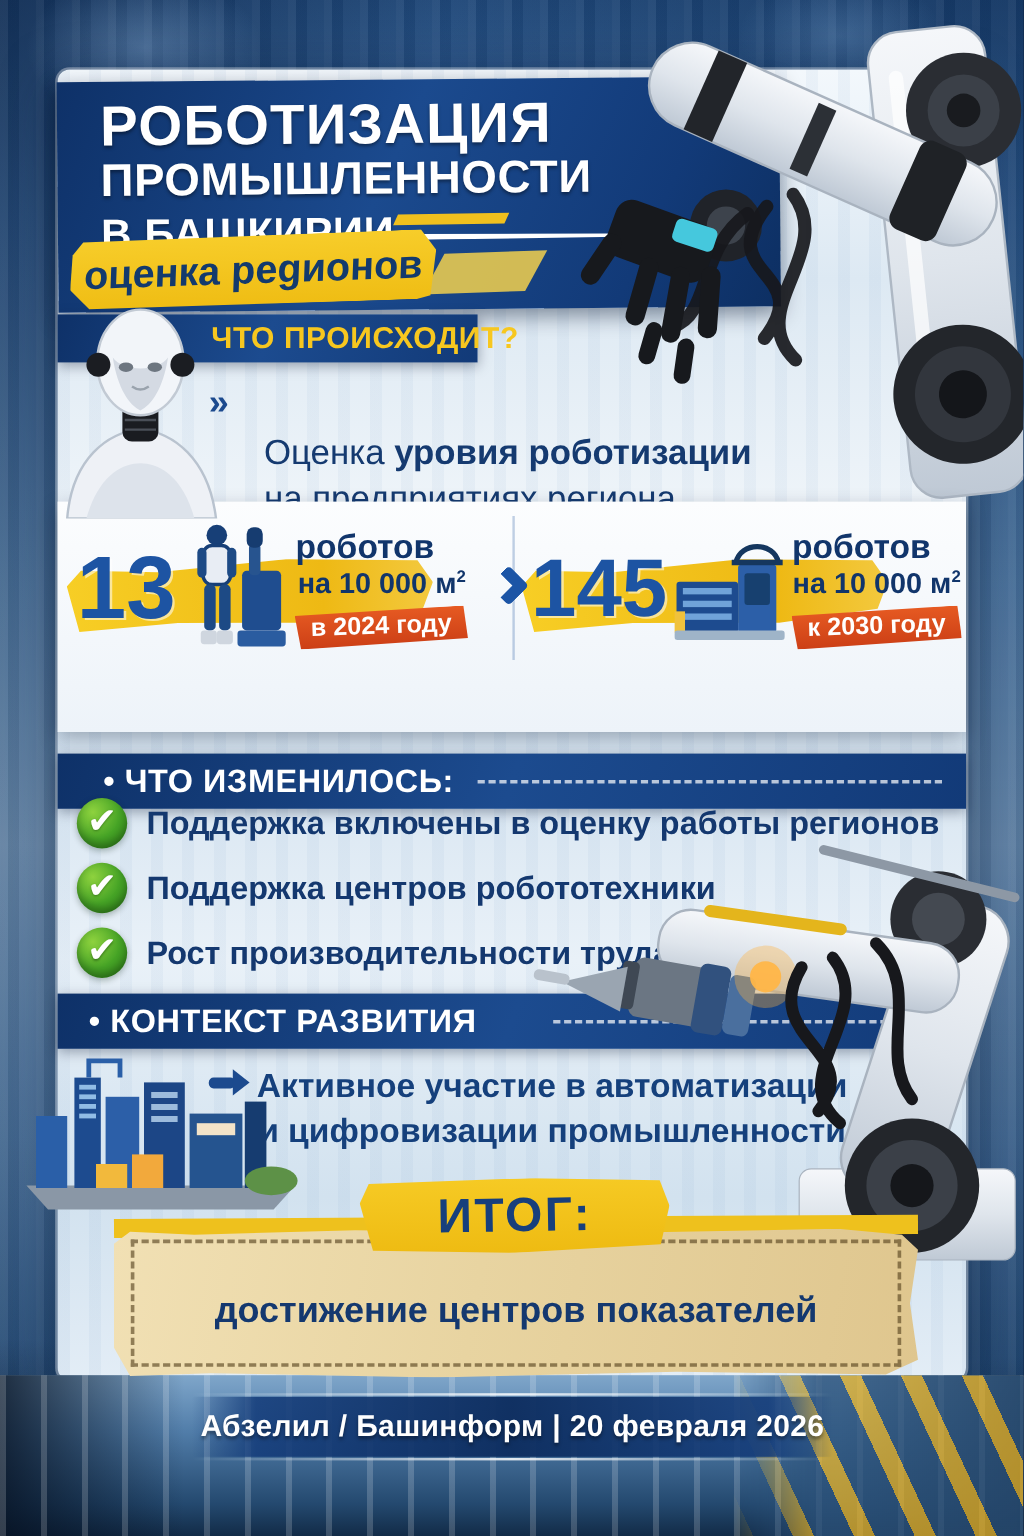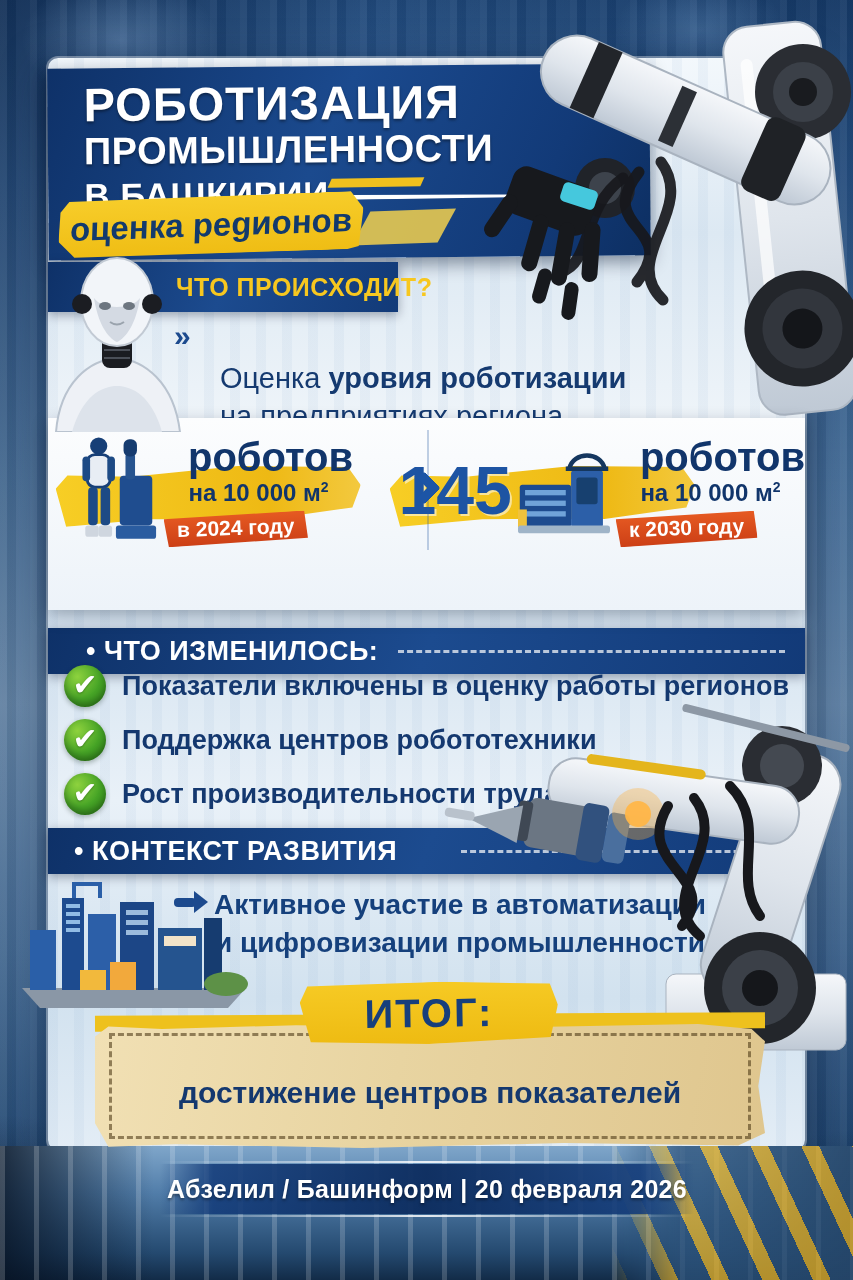--- a/index.html
+++ b/index.html
@@ -57,21 +57,21 @@
     box-shadow:0 4px 10px rgba(0,15,40,.3); }
   .badge-swash { left:362px; top:210px; width:84px; height:34px; z-index:4; background:#f3d14e; opacity:.85; transform:skewX(-30deg) rotate(-2deg); }
   .badge-label { font-size:33px; font-weight:800; color:#133a6d; transform:skewX(-4deg); }
 
   
   .band { z-index:2; background:linear-gradient(110deg,#0e3168 0%, #1c4b8f 50%, #123a78 100%);
     display:flex; align-items:center; box-shadow:0 3px 10px rgba(0,15,40,.35); }
   .band-label { font-size:27px; font-weight:800; color:#fff; letter-spacing:.5px; white-space:nowrap; }
   .band-label.yellow { color:#f7c71f; font-size:25px; }
   .band-dash { flex:1; border-top:3px dashed rgba(255,255,255,.7); margin:0 20px; }
-  .band1 { left:48px; top:262px; width:350px; height:50px; padding-left:128px; }
+  .band1 { left:48px; top:262px; width:350px; height:40px; padding-left:128px; }
   .band2 { left:48px; top:628px; width:757px; height:46px; padding-left:38px; }
   .band3 { left:48px; top:828px; width:757px; height:46px; padding-left:26px;gap:44px; }
 
   
   .point { left:176px; top:314px; z-index:2; color:#153a70; font-size:29px; line-height:1.32; }
   .point .glyph { position:absolute; left:-2px; top:2px; font-size:30px; font-weight:800; color:#1c4a8e; }
   .point-lines { padding-left:44px;margin-top:45px; }
   .w4 { font-weight:400; } .w6 { font-weight:600; } .w7 { font-weight:700; } .w8 { font-weight:800; }
 
   
@@ -82,21 +82,21 @@
   .stats-body { position:relative; height:144px; display:flex; }
   .stat { flex:1; position:relative; display:flex; align-items:center; padding-left:16px; }
   .stat-brush { position:absolute; left:8px; top:48px; width:305px; height:58px; transform:rotate(-2deg);
     background:linear-gradient(90deg,#f7ce25,#eeb914 70%,#f3c93f);
     clip-path:polygon(0% 30%,4% 8%,25% 14%,60% 2%,96% 10%,100% 42%,97% 80%,70% 95%,30% 88%,3% 96%); }
   .stat-num { position:relative; font-size:74px; font-weight:800; color:#1d54a3; line-height:1;
     text-shadow:2px 2px 0 rgba(255,255,255,.55); }
   .stat2 .stat-num { font-size:68px;text-align:right; }
   .stat-illus { position:relative; margin:0 4px 0 6px; }
   .stat-text { position:relative; color:#11356b; margin-left:2px; }
-  .stat-unit { font-size:40px; font-weight:800; line-height:1.1;margin-left:24px; }
+  .stat-unit { font-size:28px; font-weight:800; line-height:1.1; }
   .stat-per { font-size:24px; font-weight:800; line-height:1.2;text-align:center; }
   .stat-per sup { font-size:14px; }
   .chip { display:inline-block; margin-top:5px; padding:3px 13px 5px; font-size:21px; font-weight:700; color:#fff;
     background:linear-gradient(180deg,#e65a22,#cc3f16); transform:rotate(-2deg);
     clip-path:polygon(0% 12%,98% 0%,100% 85%,3% 100%); }
   .stat-divider { position:absolute; left:50%; top:12px; bottom:12px; width:2px; background:rgba(40,90,160,.28); }
   .stat-chev { position:absolute; left:calc(50% - 15px); top:58px; width:24px; height:24px;
     border-top:10px solid #1c55a6; border-right:10px solid #1c55a6; transform:rotate(45deg); border-radius:4px; }
 
   
@@ -180,20 +180,21 @@
     <div class="point-lines">
       <div><span class="w4">Оценка </span><span class="w7">уровия </span><span class="w8">роботизации</span></div>
       <div class="w4">на предприятиях региона</div>
     </div>
   </div>
 
   <div class="abs stats">
     <div class="stats-body">
       <div class="stat stat1">
         <div class="stat-brush"></div>
+        <div class="stat-num">13</div>
         <svg class="stat-illus" width="88" height="116" viewBox="0 0 92 118">
           <rect x="52" y="44" width="34" height="52" rx="4" fill="#1f4d8f"></rect>
           <rect x="58" y="20" width="10" height="28" rx="4" fill="#27548f"></rect>
           <rect x="56" y="6" width="14" height="18" rx="6" fill="#163c70"></rect>
           <rect x="48" y="96" width="42" height="14" rx="3" fill="#2a5ca0"></rect>
           <circle cx="30" cy="13" r="9" fill="#173f77"></circle>
           <rect x="18" y="22" width="24" height="34" rx="8" fill="#e8edf4" stroke="#173f77" stroke-width="3"></rect>
           <rect x="13" y="24" width="8" height="26" rx="4" fill="#1d4a85"></rect>
           <rect x="39" y="24" width="8" height="26" rx="4" fill="#1d4a85"></rect>
           <rect x="19" y="56" width="10" height="40" rx="4" fill="#1d4a85"></rect>
@@ -237,21 +238,21 @@
 
   <div class="abs band band2">
     <span class="band-label">• ЧТО ИЗМЕНИЛОСЬ:</span>
     <span class="band-dash"></span>
   </div>
   <div class="abs checklist">
     <div class="check-row">
       <div class="check-circle">
           <span>✔</span>
         </div>
-      <div class="check-text"><span class="w6">Показатели включены в </span><span class="w8">оценку работы регионов</span></div>
+      <div class="check-text"><span class="w6">Поддержка включены в </span><span class="w8">оценку работы регионов</span></div>
     </div>
     <div class="check-row">
       <div class="check-circle">
           <span>✔</span>
         </div>
       <div class="check-text"><span class="w6">Поддержка </span><span class="w8">центров робототехники</span></div>
     </div>
     <div class="check-row">
       <div class="check-circle">
           <span>✔</span>

